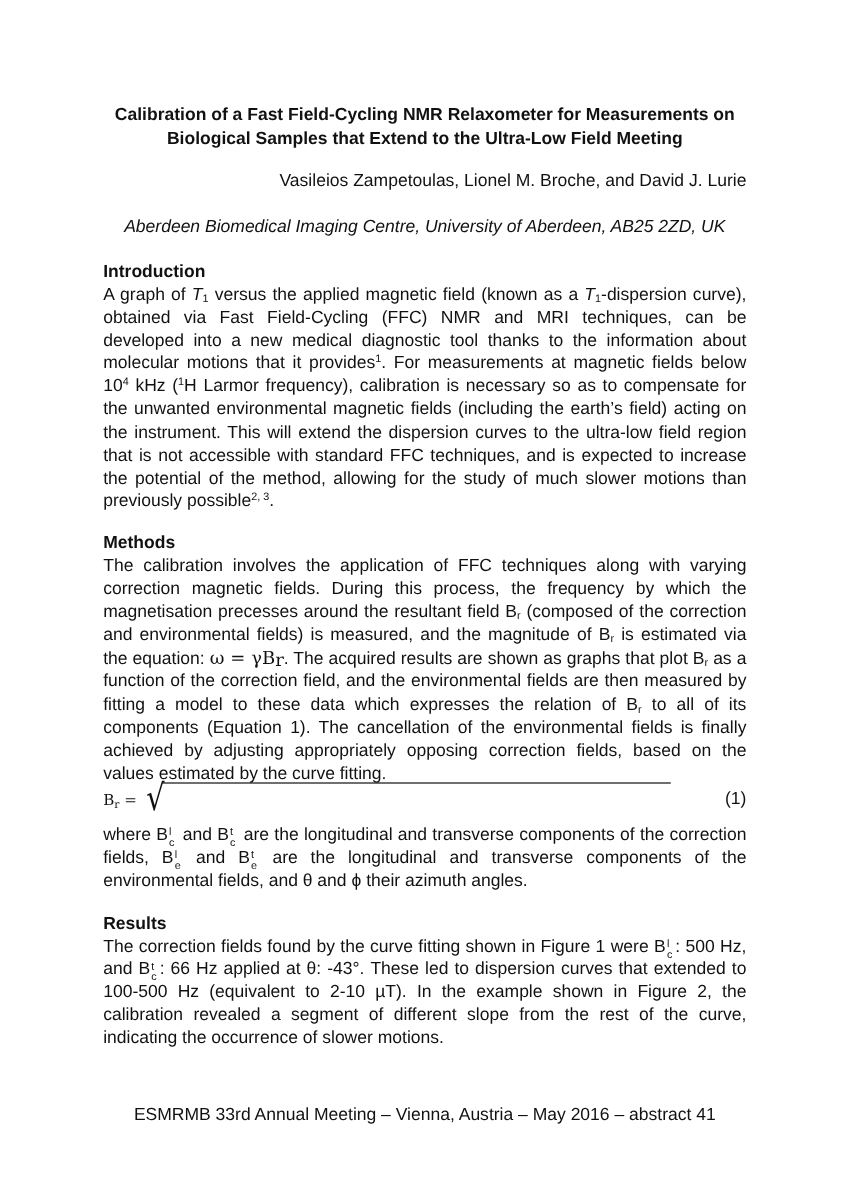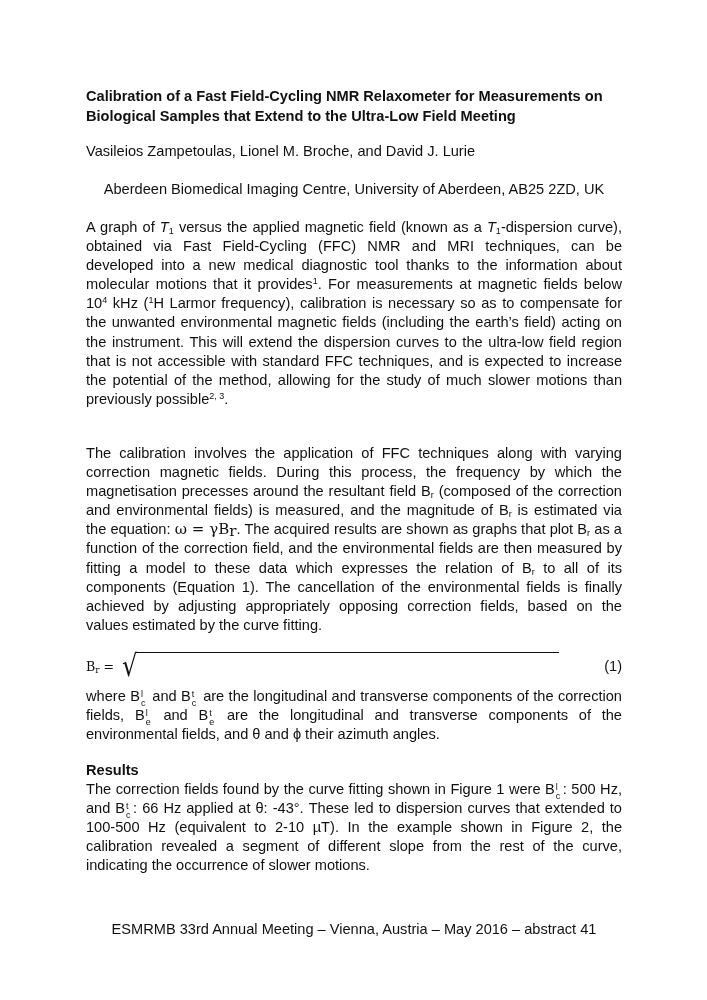--- a/index.html
+++ b/index.html
@@ -1,24 +1,24 @@
 <!DOCTYPE html>
 <html><head>
   <meta charset="utf-8">
   <style>
     html, body { margin: 0; padding: 0; background: #ffffff; }
     body { width: 707px; height: 1000px; position: relative; overflow: hidden;
            font-family: "Liberation Sans", sans-serif; color: #111; }
     .page { position: absolute; left: 86px; top: 0; width: 536px; }
-    .title { position: absolute; top: 86px; left: 0; width: 536px; text-align: left;
+    .title { position: absolute; top: 86px; left: 0; width: 536px; text-align: center;
              font-weight: bold; font-size: 14.6px; line-height: 20px; }
-    .authors { position: absolute; top: 141px; left: 0; width: 536px; text-align: left;
+    .authors { position: absolute; top: 141px; left: 0; width: 536px; text-align: right;
                font-size: 14.6px; line-height: 20px; }
     .affil { position: absolute; top: 179px; left: 0; width: 536px; text-align: center;
-             font-size: 14.6px; line-height: 20px; }
+             font-size: 14.6px; line-height: 20px; font-style: italic; }
     .section { position: absolute; left: 0; width: 536px; }
     .heading { font-weight: bold; font-size: 14.6px; line-height: 19px; margin: 0; }
     .para { font-size: 14.6px; line-height: 19.1px; text-align: justify; margin: 0; }
     sup, sub { font-size: 9px; line-height: 0; }
     sub { vertical-align: -2px; }
     sup { vertical-align: 5px; }
     .math { font-family: "DejaVu Serif", serif; font-size: 15px; }
     .it { font-style: italic; }
     .equation { position: absolute; top: 649px; left: 0; width: 536px; height: 34px;
                 font-family: "DejaVu Serif", serif; font-size: 12.6px; }
@@ -40,24 +40,26 @@
 
   <div class="title">
     <div>Calibration of a Fast Field-Cycling NMR Relaxometer for Measurements on</div>
     <div>Biological Samples that Extend to the Ultra-Low Field Meeting</div>
   </div>
 
   <div class="authors">Vasileios Zampetoulas, Lionel M. Broche, and David J. Lurie</div>
   <div class="affil">Aberdeen Biomedical Imaging Centre, University of Aberdeen, AB25 2ZD, UK</div>
 
   <div class="section" style="top:218px;">
+    <p class="heading">Introduction</p>
     <p class="para"><span>A graph of </span><span class="it">T</span><sub>1</sub><span> versus the applied magnetic field (known as a </span><span class="it">T</span><sub>1</sub><span>-dispersion curve), obtained via Fast Field-Cycling (FFC) NMR and MRI techniques, can be developed into a new medical diagnostic tool thanks to the information about molecular motions that it provides</span><sup>1</sup><span>. For measurements at magnetic fields below 10</span><sup>4</sup><span> kHz (</span><sup>1</sup><span>H Larmor frequency), calibration is necessary so as to compensate for the unwanted environmental magnetic fields (including the earth’s field) acting on the instrument. This will extend the dispersion curves to the ultra-low field region that is not accessible with standard FFC techniques, and is expected to increase the potential of the method, allowing for the study of much slower motions than previously possible</span><sup>2, 3</sup><span>.</span></p>
   </div>
 
   <div class="section" style="top:444px;">
+    <p class="heading">Methods</p>
     <p class="para"><span>The calibration involves the application of FFC techniques along with varying correction magnetic fields. During this process, the frequency by which the magnetisation precesses around the resultant field B</span><sub>r</sub><span> (composed of the correction and environmental fields) is measured, and the magnitude of B</span><sub>r</sub><span> is estimated via the equation: </span><span class="math">ω = γB</span><sub class="math">r</sub><span>. The acquired results are shown as graphs that plot B</span><sub>r</sub><span> as a function of the correction field, and the environmental fields are then measured by fitting a model to these data which expresses the relation of B</span><sub>r</sub><span> to all of its components (Equation 1). The cancellation of the environmental fields is finally achieved by adjusting appropriately opposing correction fields, based on the values estimated by the curve fitting.</span></p>
   </div>
 
   <div class="equation">
     <span class="eq-lhs"><span>B</span><sub>r</sub><span> =</span></span>
     <span class="eq-sqrt">√</span>
     <span class="eq-bar"></span>
     <span class="eq-number">(1)</span>
   </div>
 

